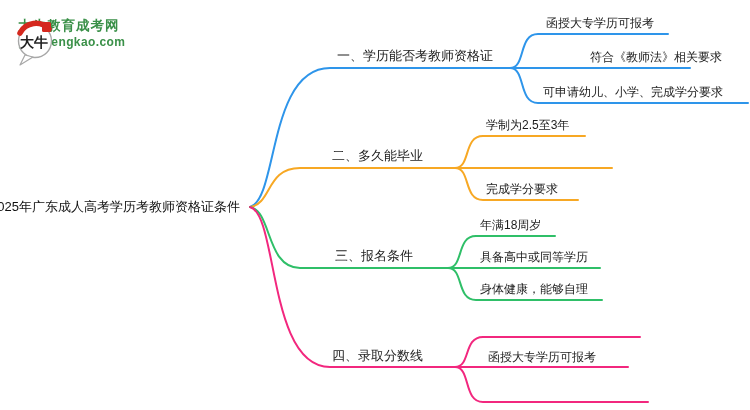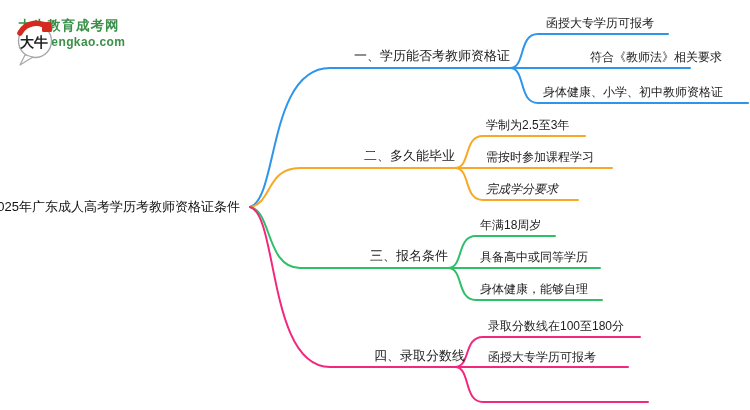--- a/index.html
+++ b/index.html
@@ -4,30 +4,30 @@
 <style>
   html,body{margin:0;padding:0;background:#fff;}
   .canvas{
     position:relative;width:750px;height:410px;background:#ffffff;overflow:hidden;
     font-family:"Liberation Sans","DejaVu Sans",sans-serif;
   }
   svg{position:absolute;left:0;top:0;}
   .lines path{fill:none;stroke-width:2;stroke-linecap:round;}
   .node{position:absolute;color:#1c1c1c;white-space:nowrap;line-height:18px;}
   .root-label{font-size:13px;top:198px;right:510px;color:#111;}
-  .b-label{font-size:13px;text-align:right;}
+  .b-label{font-size:13px;text-align:center;}
   .c-label{font-size:12px;}
   
   .b1l{left:320px;width:190px;top:47px;}
   .b2l{left:300px;width:155px;top:147px;}
   .b3l{left:300px;width:148px;top:247px;}
-  .b4l{left:310px;width:155px;top:347px;}
+  .b4l{left:300px;width:155px;top:347px;}
   
   .b1c1{left:546px;top:14px;}  .b1c2{left:546px;top:48px;margin-left:44px;}  .b1c3{left:543px;top:83px;}
-  .b2c1{left:486px;top:116px;} .b2c2{left:486px;top:148px;} .b2c3{left:486px;top:180px;font-style:italic;}
+  .b2c1{left:486px;top:116px;} .b2c2{left:486px;top:148px;} .b2c3{left:486px;top:180px;}
   .b3c1{left:480px;top:216px;} .b3c2{left:480px;top:248px;text-align:center;} .b3c3{left:480px;top:280px;}
   .b4c1{left:488px;top:317px;} .b4c2{left:488px;top:348px;} .b4c3{left:488px;top:382px;}
   
   .logo{position:absolute;left:12px;top:12px;display:flex;align-items:flex-start;}
   .logo-text{margin-left:6px;padding-top:5px;}
   .brand{font-size:13.5px;font-weight:bold;color:#3a9048;line-height:18px;letter-spacing:1px;}
   .domain{font-size:12px;font-weight:bold;color:#3a9048;line-height:14px;letter-spacing:.4px;}
 </style>
 </head>
 <body>
@@ -73,29 +73,27 @@
       <div class="brand">大牛教育成考网</div>
       <div class="domain">gz-chengkao.com</div>
     </div>
   </div>
 
   <div class="node root-label">2025年广东成人高考学历考教师资格证条件</div>
 
   <div class="node b-label b1l">一、学历能否考教师资格证</div>
   <div class="node c-label b1c1">函授大专学历可报考</div>
   <div class="node c-label b1c2">符合《教师法》相关要求</div>
-  <div class="node c-label b1c3">身体健康、小学、初中教师资格证</div>
+  <div class="node c-label b1c3">可申请幼儿、小学、完成学分要求</div>
 
   <div class="node b-label b2l">二、多久能毕业</div>
   <div class="node c-label b2c1">学制为2.5至3年</div>
-  <div class="node c-label b2c2">需按时参加课程学习</div>
   <div class="node c-label b2c3">完成学分要求</div>
 
   <div class="node b-label b3l">三、报名条件</div>
   <div class="node c-label b3c1">年满18周岁</div>
   <div class="node c-label b3c2">具备高中或同等学历</div>
   <div class="node c-label b3c3">身体健康，能够自理</div>
 
   <div class="node b-label b4l">四、录取分数线</div>
-  <div class="node c-label b4c1">录取分数线在100至180分</div>
   <div class="node c-label b4c2">函授大专学历可报考</div>
 
 </div>
 
 </body></html>

